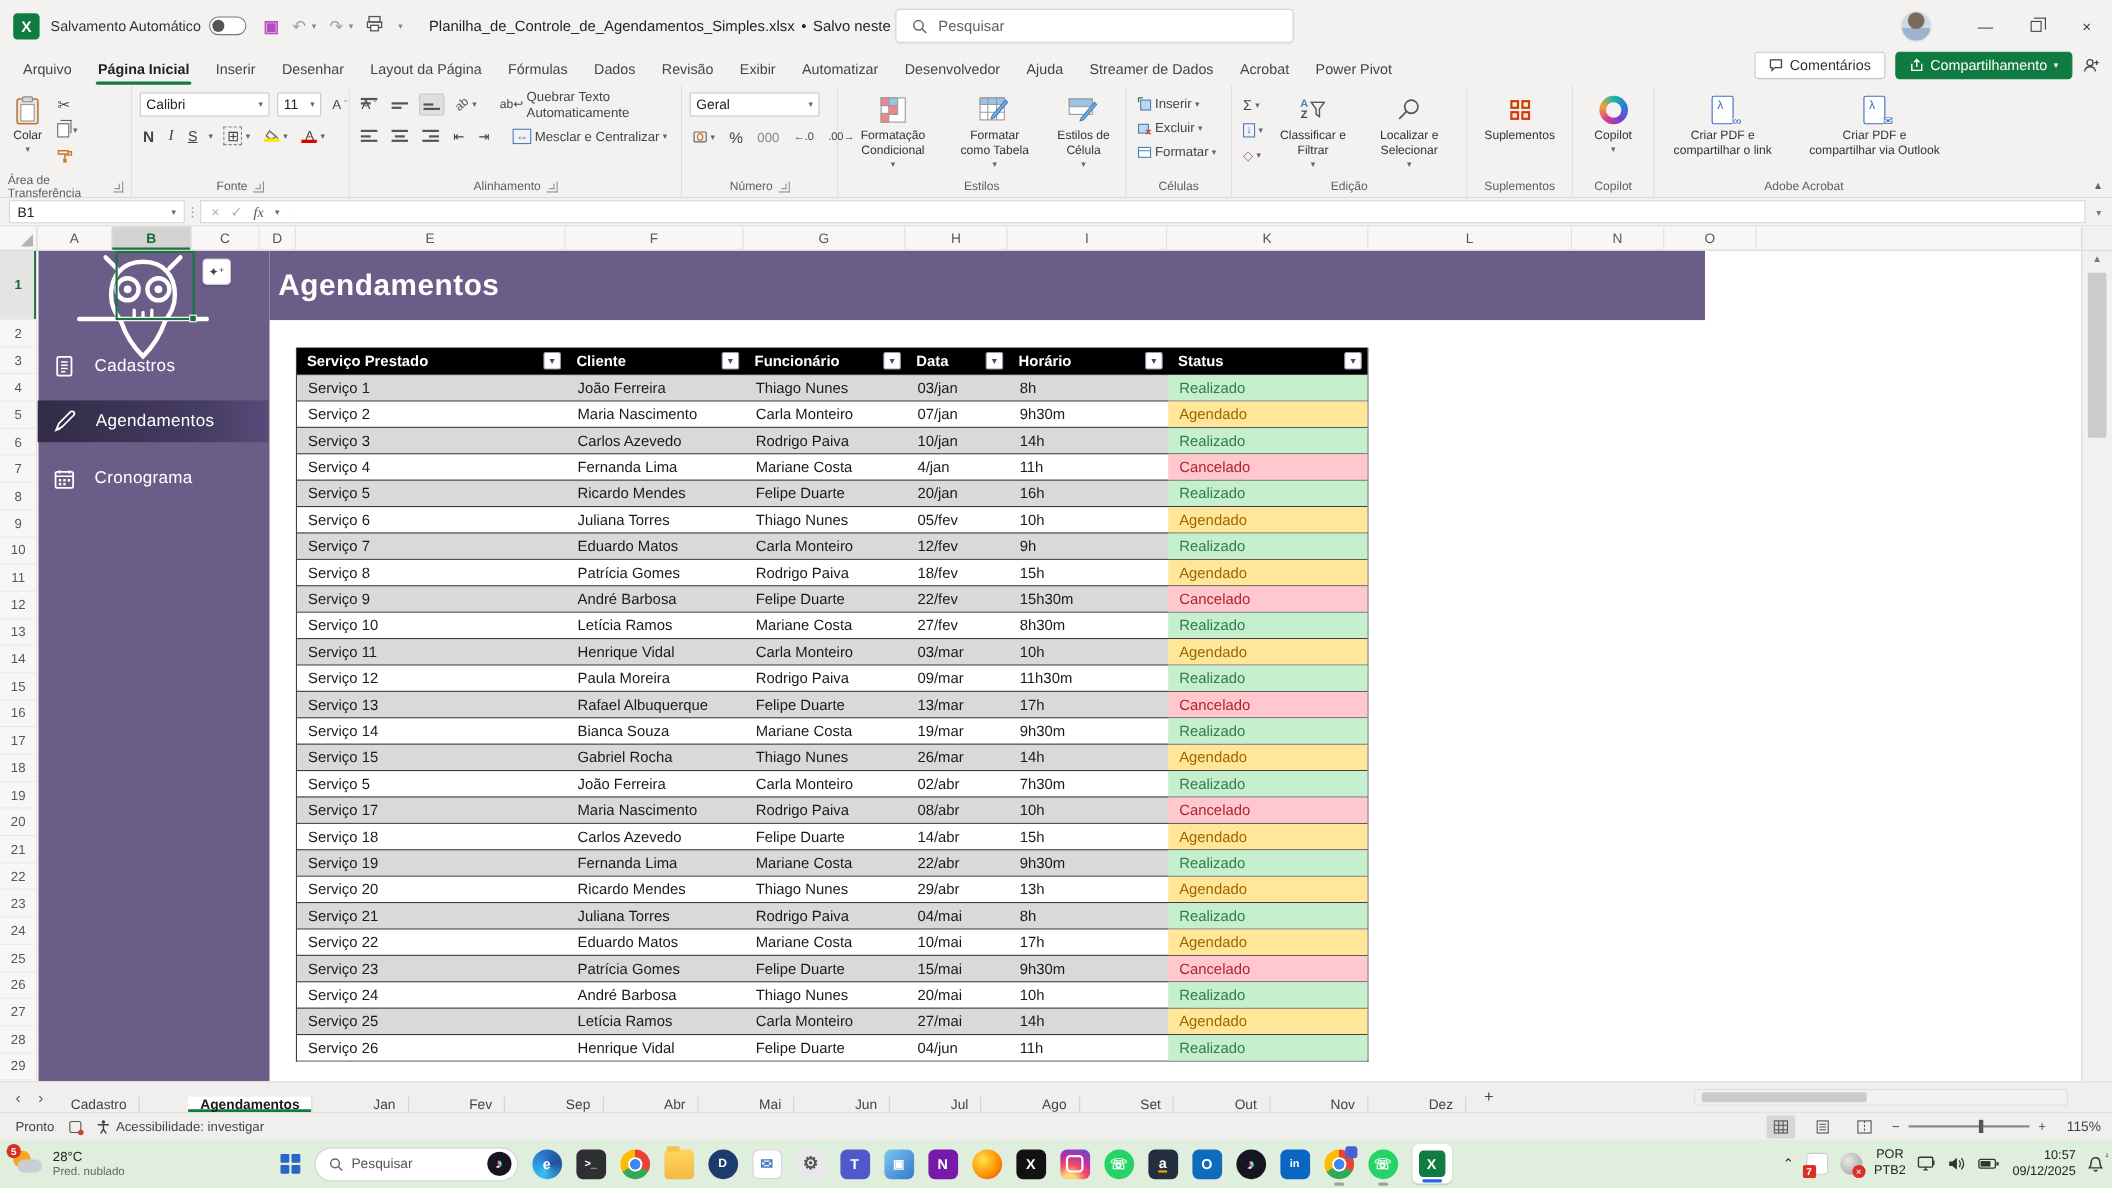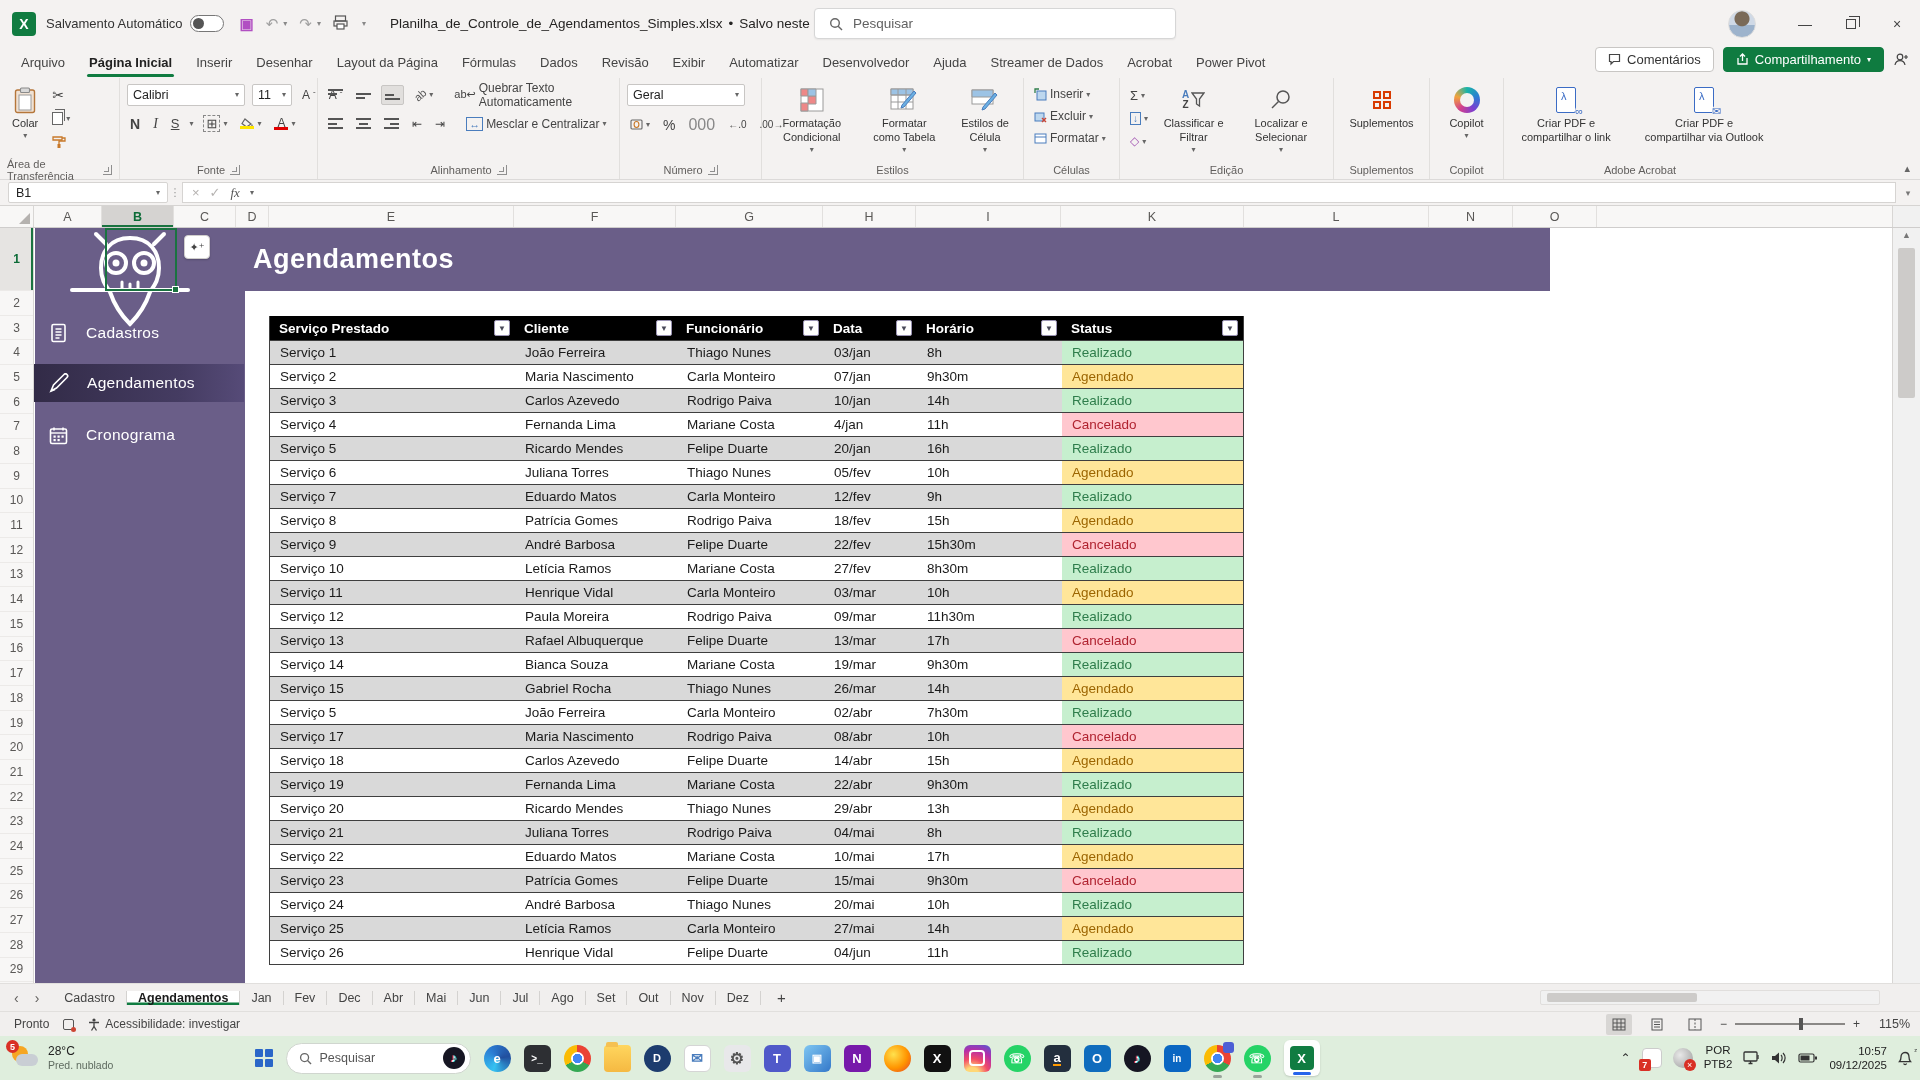--- a/index.html
+++ b/index.html
@@ -122,21 +122,21 @@
   .fbtn{width:16px;height:16px;background:#fff;border:1px solid #9a93b3;border-radius:2px;display:flex;align-items:center;justify-content:center;color:#4a4a5a;font-size:8px;flex:0 0 auto;}
   .trow{display:flex;height:24px;border-top:1px solid #3f3f3f;}
   .trow.odd{background:#d9d9d9;}
   .trow.even{background:#fff;}
   .td{display:flex;align-items:center;font-size:13.5px;color:#1a1a1a;padding-left:10px;overflow:hidden;white-space:nowrap;}
   .w0{width:245px;} .w1{width:162px;} .w2{width:147px;} .w3{width:93px;} .w4{width:145px;} .w5{width:183px;flex:1;}
 
   
   .tabsbar{height:28px;background:#f1efee;display:flex;align-items:stretch;border-top:1px solid #e1dfdd;position:relative;flex:0 0 auto;}
   .tnav{display:flex;align-items:center;gap:16px;padding:0 14px;color:#605e5c;font-size:14px;}
-  .stabs{display:flex;align-items:center;}
+  .stabs{display:flex;align-items:flex-end;gap:44px;}
   .stab{display:flex;align-items:center;padding:0 11px;font-size:12.5px;color:#444;border-right:1px solid #d4d2d0;white-space:nowrap;}
   .stab.active{background:#fff;font-weight:bold;color:#1a1a1a;box-shadow:inset 0 -2.5px 0 #107C41;border-right:1px solid #d4d2d0;}
   .tadd{display:flex;align-items:center;padding:0 16px;color:#444;font-size:15px;}
   .hscroll{position:absolute;right:40px;top:6px;width:340px;height:15px;background:#f1f1f1;border:1px solid #e0dedc;border-radius:2px;}
   .hthumb{position:absolute;left:6px;top:2px;width:150px;height:9px;background:#cdcbc9;border-radius:2px;}
 
   
   .statusbar{height:25px;background:#f1efee;border-top:1px solid #e1dfdd;display:flex;align-items:center;font-size:12px;color:#444;position:relative;flex:0 0 auto;}
   .sb-left{display:flex;align-items:center;gap:14px;padding-left:14px;}
   .macro-ico{width:11px;height:11px;border:1.3px solid #555;border-radius:2px;position:relative;}
@@ -442,21 +442,21 @@
           </div>
         <div class="srow">
           <span class="sbtn">
               <svg width="13" height="13" viewBox="0 0 13 13">
                 <rect x="1" y="2" width="11" height="9" rx="1" fill="none" stroke="#666" stroke-width="1.1"></rect>
                 <ellipse cx="6.5" cy="6.5" rx="2.4" ry="3" fill="none" stroke="#c8792a" stroke-width="1.1"></ellipse>
               </svg>
               <span class="ddv">▾</span>
             </span>
           <span class="sbtn" style="font-size:14px">%</span>
-          <span class="sbtn" style="font-size:16px;color:#888">000</span>
+          <span class="sbtn" style="font-size:12px;color:#888">000</span>
           <span class="sbtn" style="font-size:10px">←.0</span>
           <span class="sbtn" style="font-size:10px">.00→</span>
         </div>
       </div>
       <div class="rg-label">
         <span>Número</span>
           <span class="dlg"></span>
       </div>
     </div>
 
@@ -1015,21 +1015,21 @@
   <div class="tabsbar">
     <div class="tnav">
       <span>‹</span>
       <span>›</span>
     </div>
     <div class="stabs" id="stabs">
         <div class="stab">Cadastro</div>
         <div class="stab active">Agendamentos</div>
         <div class="stab">Jan</div>
         <div class="stab">Fev</div>
-        <div class="stab">Dec</div>
+        <div class="stab">Sep</div>
         <div class="stab">Abr</div>
         <div class="stab">Mai</div>
         <div class="stab">Jun</div>
         <div class="stab">Jul</div>
         <div class="stab">Ago</div>
         <div class="stab">Set</div>
         <div class="stab">Out</div>
         <div class="stab">Nov</div>
         <div class="stab">Dez</div>
       </div>

